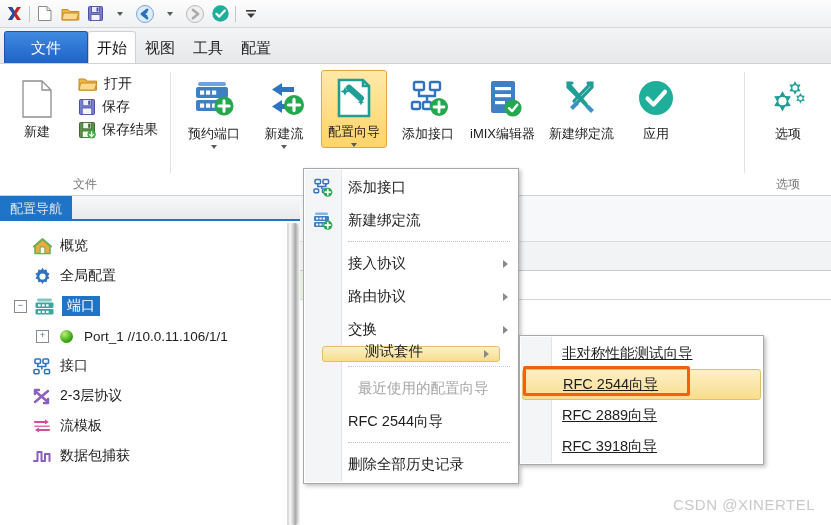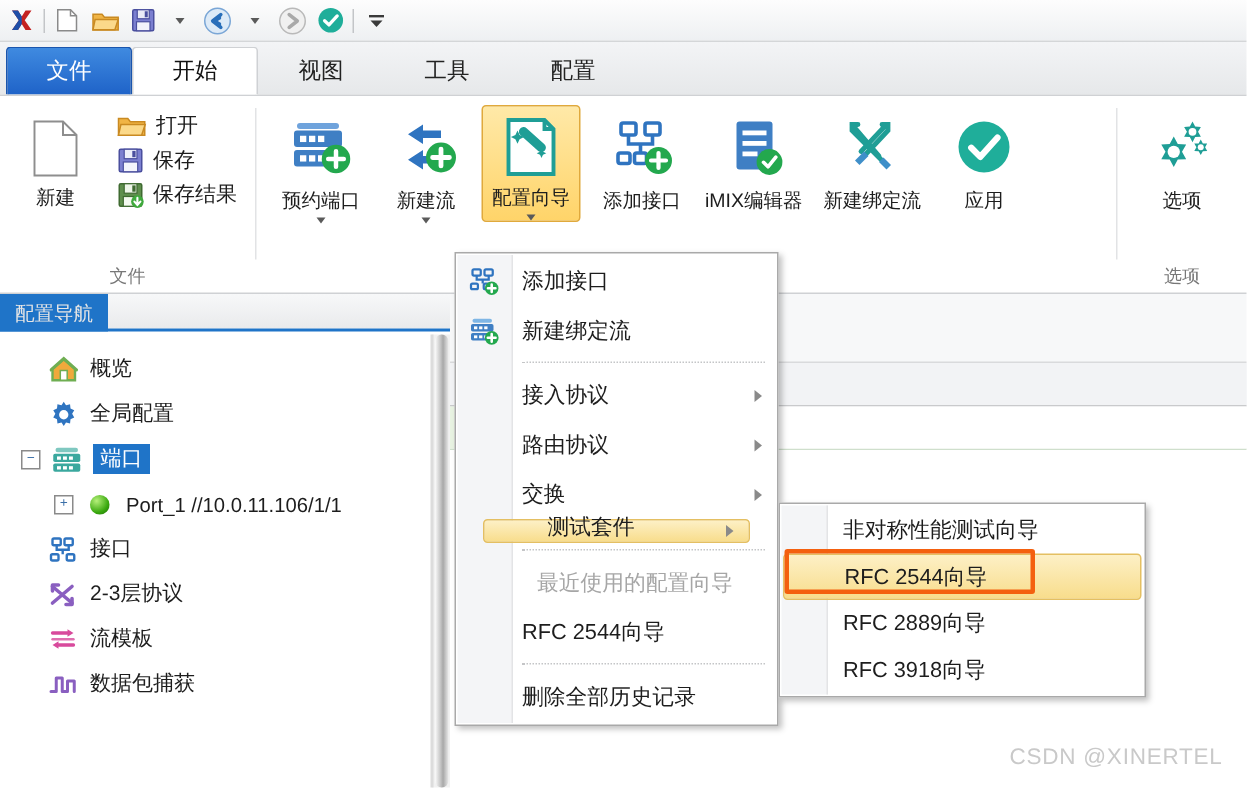--- a/index.html
+++ b/index.html
@@ -22,21 +22,21 @@
   .caret-sm{width:0;height:0;border-left:3px solid transparent;border-right:3px solid transparent;border-top:4px solid #5a5a5a;}
 
   
   .tabs{
     position:absolute;left:0;top:28px;width:831px;height:36px;
     background:linear-gradient(#f3f4f6,#e6e8ea);
     border-bottom:1px solid #cfd1d4;box-sizing:border-box;
     display:flex;align-items:flex-end;
   }
   .tab{
-    height:32px;line-height:32px;padding:0 26px;font-size:15px;color:#222;
+    height:32px;line-height:32px;padding:0 8px;font-size:15px;color:#222;
     border:1px solid transparent;border-bottom:none;box-sizing:border-box;
     border-radius:3px 3px 0 0;
   }
   .tab.file{
     background:linear-gradient(#3f8ae0,#1f63c8);color:#fff;border-color:#1a55ad;
     padding:0 26px;margin-left:4px;
   }
   .tab.active{
     background:#ffffff;border-color:#cfd1d4;color:#111;
   }
@@ -166,21 +166,21 @@
     border:1px solid #e4bf62;border-radius:3px;
     margin:0 18px;padding-left:42px;height:16px;align-items:flex-end;
   }
   .mi.disabled .mtxt{color:#a6a6a6;margin-left:10px;}
   .msep{height:1px;margin:4px 8px 4px 44px;border-top:1px dotted #c4c5c7;z-index:2;position:relative;}
 
   
   .submenu{
     position:absolute;left:519px;top:335px;width:245px;
     background:#ffffff;border:1px solid #a9a9a9;box-shadow:2px 2px 4px rgba(0,0,0,.25);
-    box-sizing:border-box;padding:2px 0;z-index:50;
+    box-sizing:border-box;padding:2px 0;z-index:50;text-decoration:underline;
   }
   .submenu .gutter{
     position:absolute;left:1px;top:1px;width:30px;bottom:1px;background:#f4f5f7;
     border-right:1px solid #e3e4e6;
   }
   .smi{
     position:relative;height:31px;display:flex;align-items:center;
     padding-left:42px;box-sizing:border-box;z-index:2;
   }
   .smi .mtxt{font-size:14.5px;color:#1d1d1d;white-space:nowrap;}

